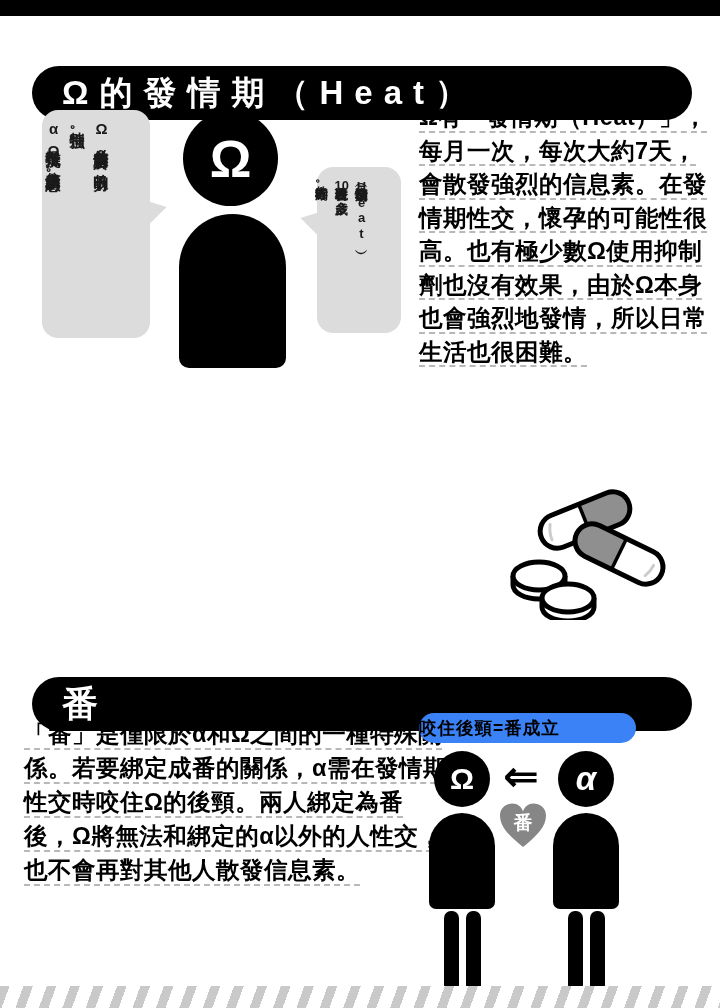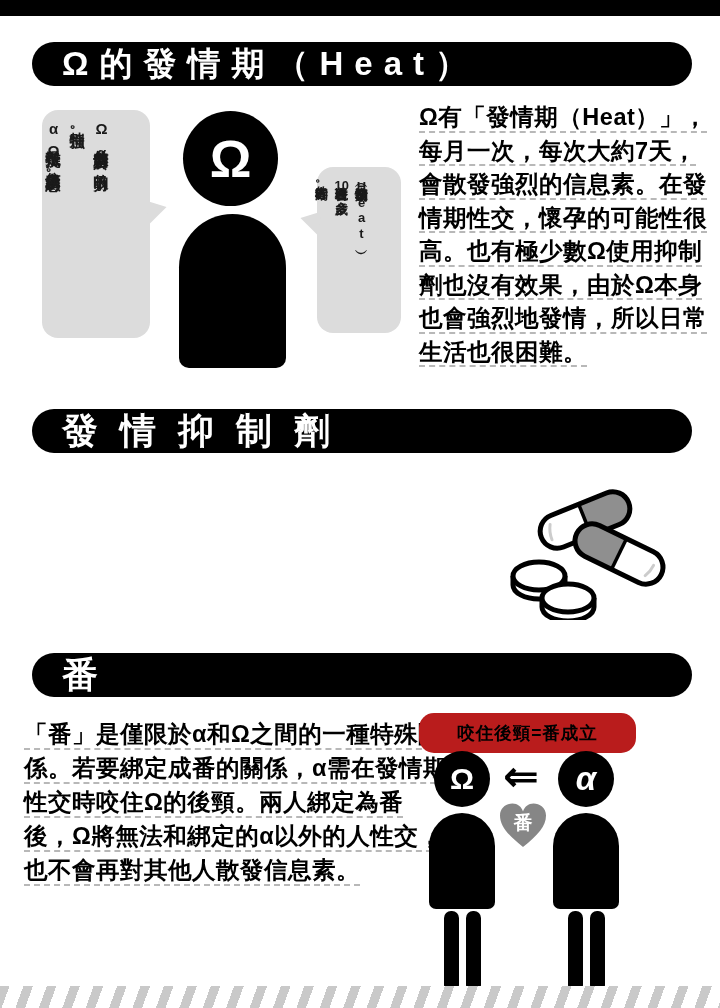--- a/index.html
+++ b/index.html
@@ -8,22 +8,22 @@
     font-family:"Liberation Sans","DejaVu Sans",sans-serif;color:#000;
   }
   
   .top-bar{position:absolute;left:0;top:0;width:720px;height:16px;background:#000;}
   .stripes{
     position:absolute;left:0;top:986px;width:720px;height:22px;
     background:repeating-linear-gradient(110deg,#c9c9c9 0 9px,#ffffff 9px 22px);
   }
   
   .hdr{
-    position:absolute;left:32px;width:660px;height:44px;background:#000;border-radius:28px;
-    color:#fff;font-weight:bold;display:flex;align-items:center;padding-left:30px;box-sizing:border-box;
+    position:absolute;left:32px;width:660px;height:54px;background:#000;border-radius:28px;
+    color:#fff;font-weight:bold;display:flex;align-items:center;padding-left:30px;box-sizing:border-box;margin-top:24px;
   }
   .hdr1{top:42px;font-size:33px;letter-spacing:11px;}
   .hdr2{top:409px;font-size:36px;letter-spacing:22px;}
   .hdr3{top:653px;font-size:36px;letter-spacing:22px;}
   
   .para{
     position:absolute;font-size:23.5px;font-weight:bold;letter-spacing:0.5px;
     text-decoration-line:underline;text-decoration-style:dashed;text-decoration-color:#b8b8b8;
     text-decoration-thickness:1.5px;text-underline-offset:6px;text-decoration-skip-ink:none;
   }
@@ -55,22 +55,22 @@
     border-right:20px solid #dcdcdc;transform:rotate(12deg);
   }
   
   .p1-head{
     position:absolute;left:183px;top:111px;width:95px;height:95px;border-radius:50%;background:#000;
     display:flex;align-items:center;justify-content:center;color:#fff;font-size:52px;font-weight:bold;
   }
   .p1-body{position:absolute;left:179px;top:214px;width:107px;height:154px;background:#000;border-radius:54px 54px 10px 10px;}
   
   .pair-caption{
-    position:absolute;left:419px;top:713px;width:217px;height:40px;background:#b91c1c;border-radius:15px;
-    display:flex;align-items:center;justify-content:center;font-size:17.5px;font-weight:bold;letter-spacing:1px;
+    position:absolute;left:419px;top:713px;width:217px;height:30px;background:#3b82f6;border-radius:15px;
+    display:flex;align-items:center;font-size:17.5px;font-weight:bold;letter-spacing:1px;
   }
   .figure{position:absolute;width:66px;}
   .fig-omega{left:429px;top:751px;}
   .fig-alpha{left:553px;top:751px;}
   .fig-head{
     width:56px;height:56px;border-radius:50%;background:#000;margin:0 auto;
     display:flex;align-items:center;justify-content:center;color:#fff;font-weight:bold;font-size:30px;
   }
   .fig-head .alpha{font-style:italic;font-size:33px;}
   .fig-body{width:66px;height:96px;background:#000;border-radius:33px 33px 7px 7px;margin-top:6px;}
@@ -109,23 +109,20 @@
 
   <div class="bubble bubble-right">
     <span>初次發情期（</span><span class="upright">Heat</span><span>）
 將會出現在</span><span class="tcy">10</span><span>多歲
 的青春期。</span>
     <span class="tail tail-right"></span>
   </div>
 
   <div class="para para1">Ω有「發情期（Heat）」，每月一次，每次大約7天，會散發強烈的信息素。在發情期性交，懷孕的可能性很高。也有極少數Ω使用抑制劑也沒有效果，由於Ω本身也會強烈地發情，所以日常生活也很困難。</div>
 
-  <div class="hdr hdr2">
-    <span>發情抑制劑</span>
-  </div>
 
 
   <div class="pills-wrap">
     <svg width="212" height="152" viewBox="0 0 212 152">
 
       <g transform="translate(88,52) rotate(-22)">
         <rect x="-47" y="-17" width="94" height="34" rx="17" fill="#ffffff"></rect>
         <path d="M0 -17 L30 -17 A17 17 0 0 1 30 17 L0 17 Z" fill="#8f8f8f"></path>
         <line x1="0" y1="-17" x2="0" y2="17" stroke="#000" stroke-width="3.5"></line>
         <rect x="-47" y="-17" width="94" height="34" rx="17" fill="none" stroke="#000" stroke-width="5"></rect>

